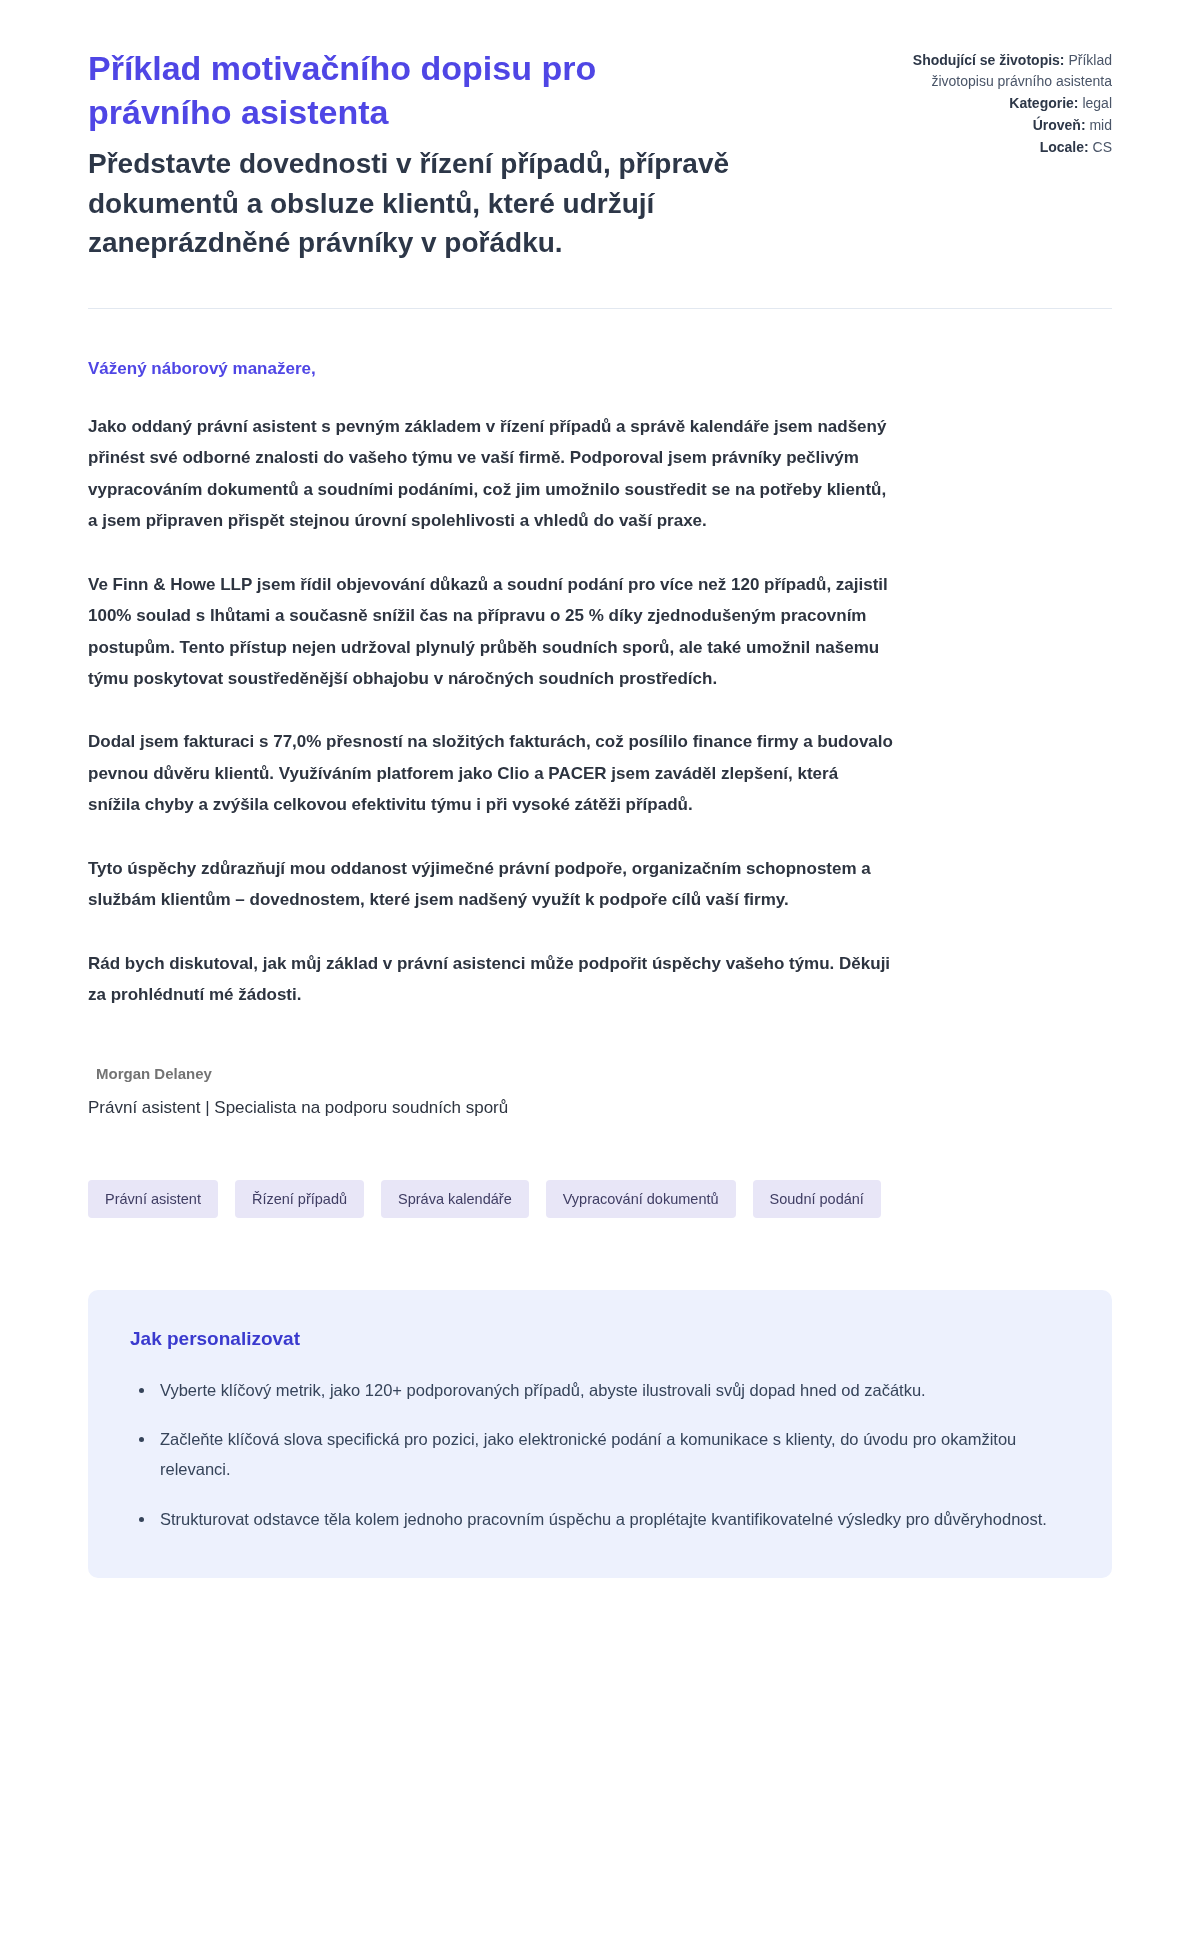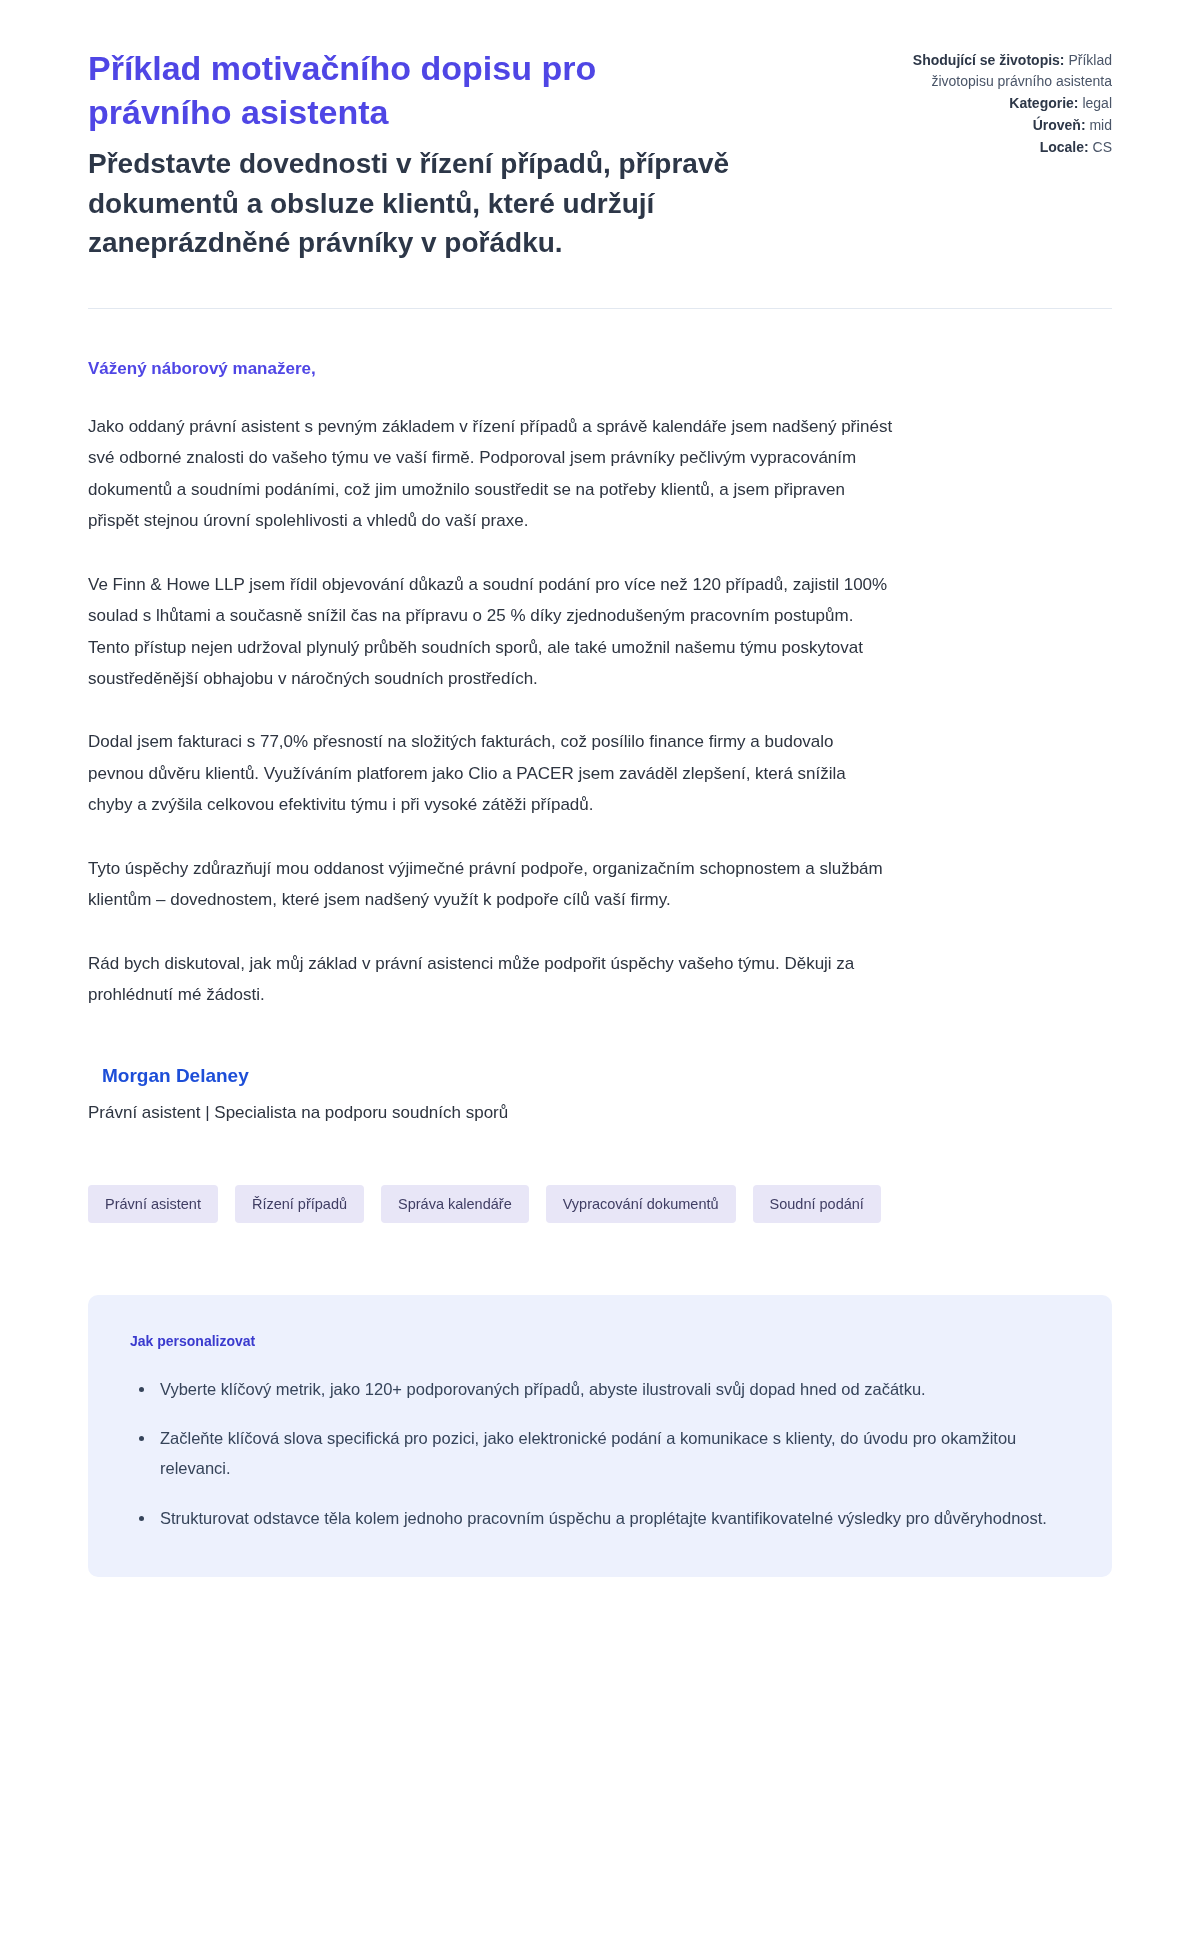--- a/index.html
+++ b/index.html
@@ -66,26 +66,27 @@
     margin: 50px 0 0;
     font-size: 17px;
     font-weight: 700;
     color: #4f46e5;
   }
   .para {
     margin: 32px 0 0;
     font-size: 17px;
     line-height: 1.85;
     color: #2d3440;
+    font-weight: bold;
   }
   .signature-name {
-    margin: 54px 14px 0;
-    font-size: 19px;
+    margin: 54px 8px 0;
+    font-size: 15px;
     font-weight: 700;
-    color: #1d4ed8;
+    color: #737373;
   }
   .signature-title {
     margin: 16px 0 0;
     font-size: 17px;
     color: #2d3440;
   }
 
   
   .tags {
     display: flex;
@@ -106,21 +107,21 @@
 
   
   .card {
     margin-top: 72px;
     background: #edf1fd;
     border-radius: 10px;
     padding: 38px 42px 44px;
   }
   .card-title {
     margin: 0;
-    font-size: 14px;
+    font-size: 19px;
     font-weight: 700;
     color: #3a3ace;
   }
   .card-list {
     margin: 26px 0 0;
     padding-left: 26px;
   }
   .card-list li {
     font-size: 16.5px;
     line-height: 1.8;

